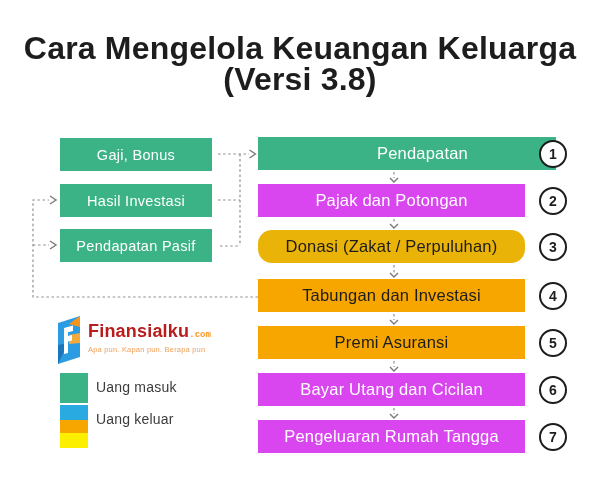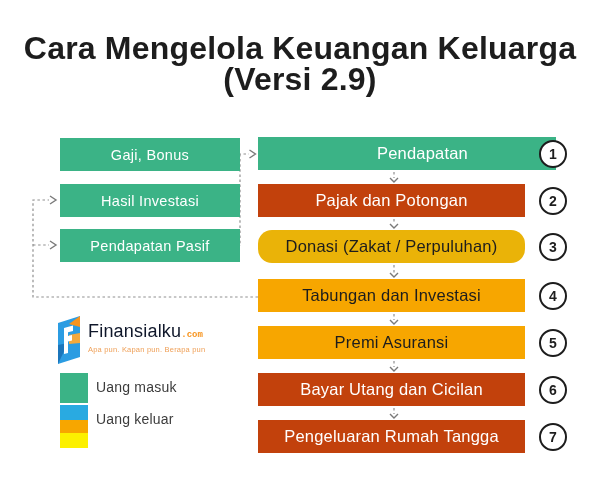--- a/index.html
+++ b/index.html
@@ -4,55 +4,55 @@
 <style>
   html,body{margin:0;padding:0;background:#fff;}
   .canvas{position:relative;width:600px;height:498px;background:#ffffff;
           font-family:"Liberation Sans",sans-serif;overflow:hidden;}
 
   .title{position:absolute;top:33px;left:0;width:100%;text-align:center;
          font-size:32px;font-weight:700;color:#1d1d1d;line-height:31px;letter-spacing:.2px;}
 
   .connectors{position:absolute;left:0;top:0;width:600px;height:498px;pointer-events:none;}
 
-  .src{position:absolute;left:60px;width:180px;height:33px;background:#3bb386;color:#ffffff;
+  .src{position:absolute;left:60px;width:152px;height:33px;background:#3bb386;color:#ffffff;
        display:flex;align-items:center;justify-content:center;font-size:14.5px;letter-spacing:.3px;}
 
   .step{position:absolute;left:258px;width:267px;height:33px;
         display:flex;align-items:center;justify-content:center;font-size:16.5px;letter-spacing:.2px;}
   .step.green{background:#3bb386;color:#ffffff;padding-left:31px;}
-  .step.blue{background:#c2410c;color:#ffffff;}
+  .step.blue{background:#d946ef;color:#ffffff;}
   .step.yellow{background:#eab308;color:#1d1d1d;border-radius:14px;}
   .step.orange{background:#f7a600;color:#1d1d1d;}
 
   .num{position:absolute;left:539px;width:24px;height:24px;border:2px solid #1d1d1d;border-radius:50%;
        background:#fff;color:#1d1d1d;display:flex;align-items:center;justify-content:center;
        font-size:14px;font-weight:700;}
 
   .logo{position:absolute;left:56px;top:315px;display:flex;align-items:flex-start;}
   .logo-text{margin-left:6px;padding-top:6px;}
-  .brand{font-size:18px;font-weight:400;color:#0f172a;letter-spacing:.2px;margin-top:44px;}
+  .brand{font-size:18px;font-weight:700;color:#b91c1c;letter-spacing:.2px;margin-top:44px;}
   .tld{font-size:9px;font-weight:700;color:#f7941e;font-family:Liberation Mono, monospace;}
   .tagline{font-size:7.5px;color:#efa058;margin-top:3px;letter-spacing:.2px;}
 
   .swatch-income{position:absolute;left:60px;top:373px;width:28px;height:30px;background:#3bb386;}
   .swatch-expense{position:absolute;left:60px;top:405px;width:28px;height:43px;display:flex;flex-direction:column;}
   .sw-blue{height:15px;background:#29aae1;}
   .sw-orange{height:13px;background:#f7a600;}
   .sw-yellow{height:15px;background:#fcf000;}
   .legend-label{position:absolute;left:96px;font-size:14px;color:#3c3c3c;letter-spacing:.2px;}
 </style>
 </head>
 <body>
 
 <div class="canvas">
 
   <div class="title">
     <div>Cara Mengelola Keuangan Keluarga</div>
-    <div>(Versi 2.9)</div>
+    <div>(Versi 3.8)</div>
   </div>
 
   <svg class="connectors" viewBox="0 0 600 498">
     <g stroke="#8f8f8f" stroke-width="1.2" fill="none" stroke-dasharray="2.5 2.6">
       <path d="M218 154 H249"></path>
       <path d="M240 154 V246"></path>
       <path d="M218 200 H240"></path>
       <path d="M220 246 H240"></path>
       <path d="M258 297 H33 V200 H49"></path>
       <path d="M33 245 H49"></path>

